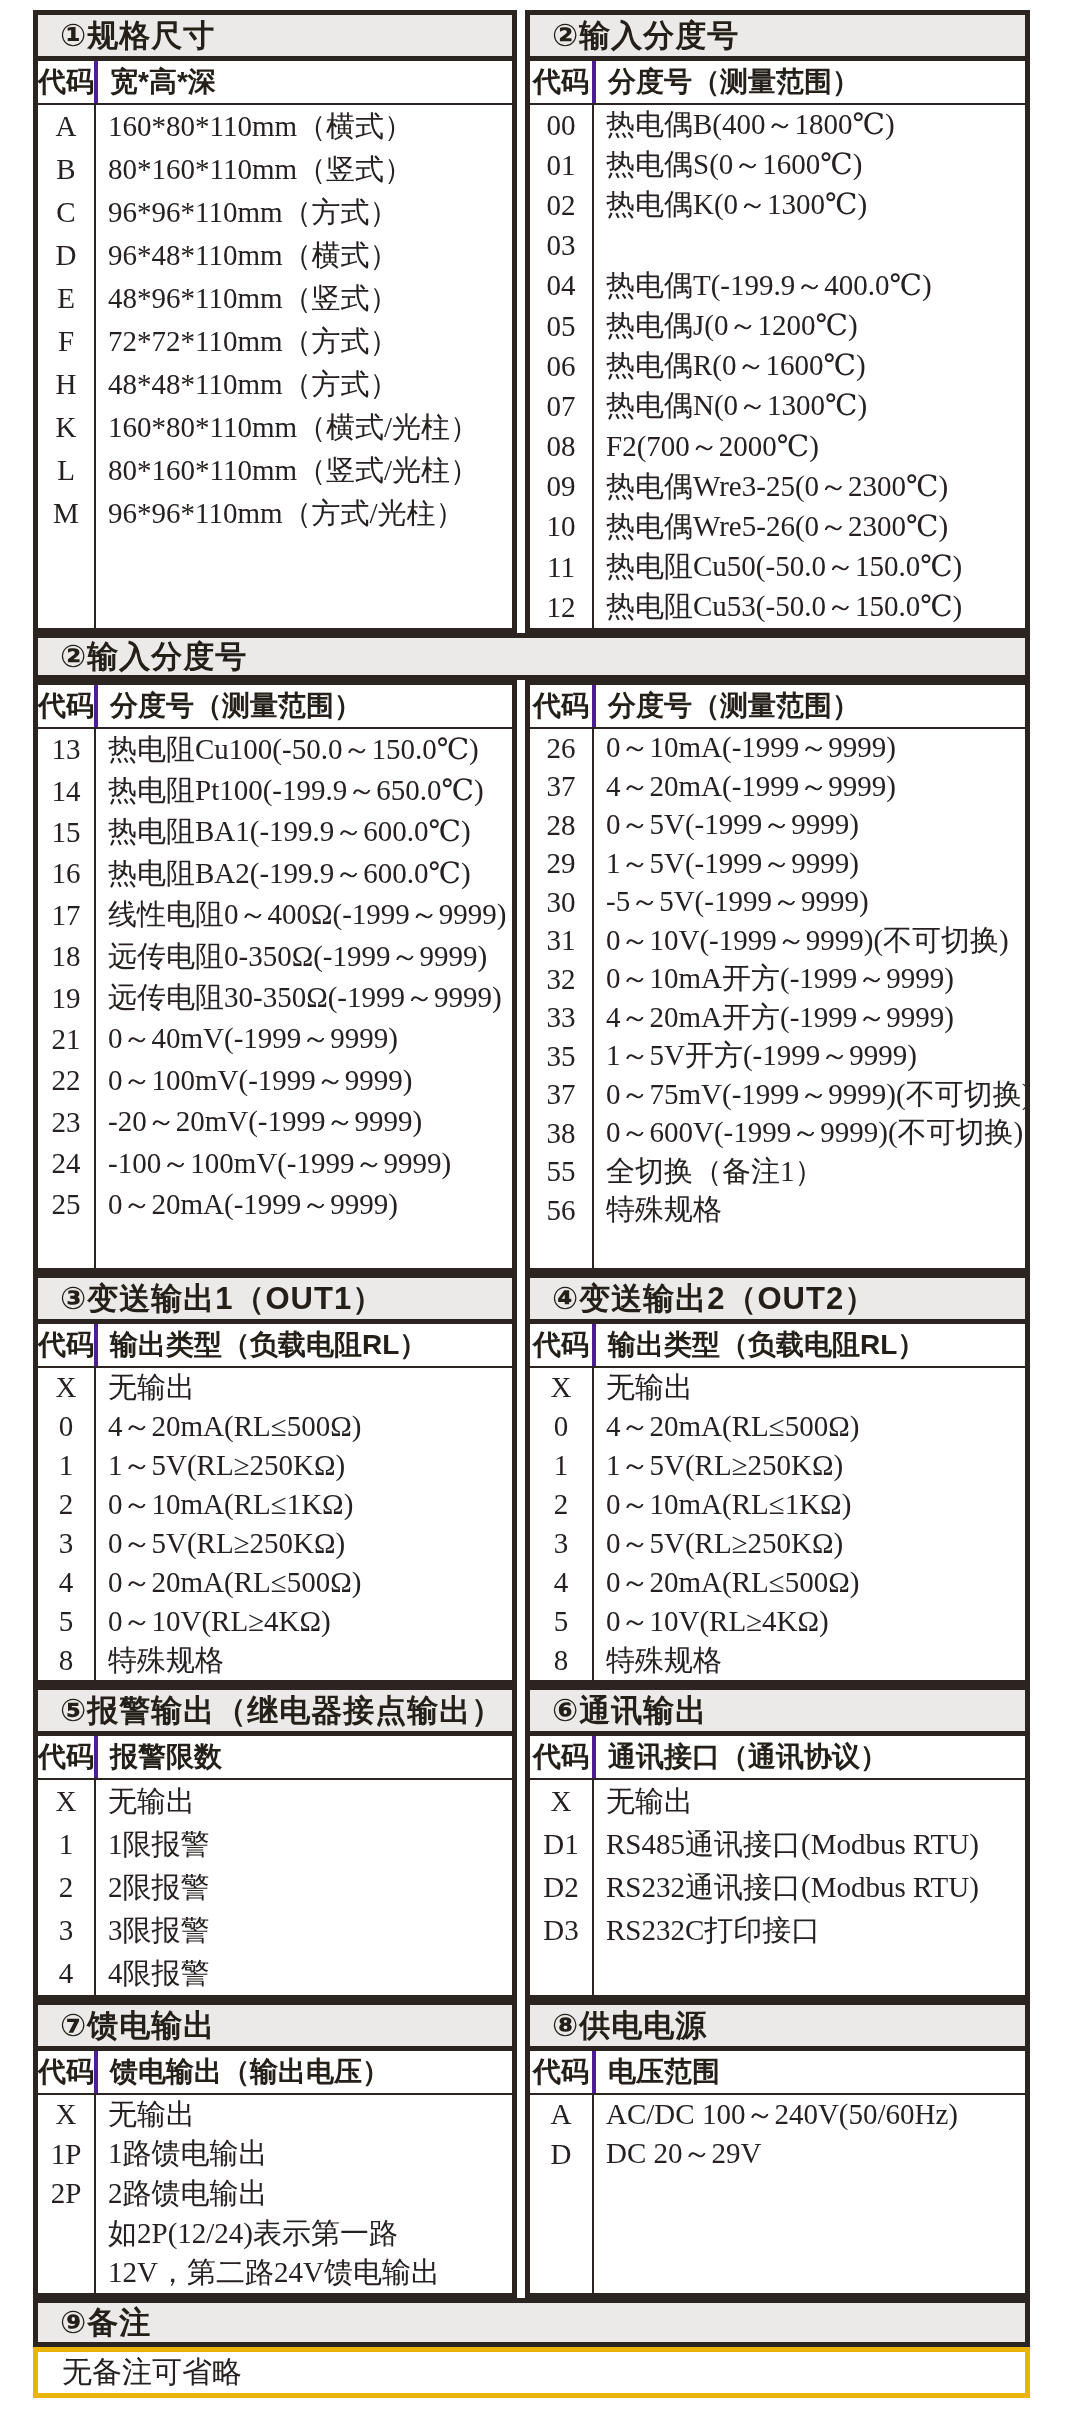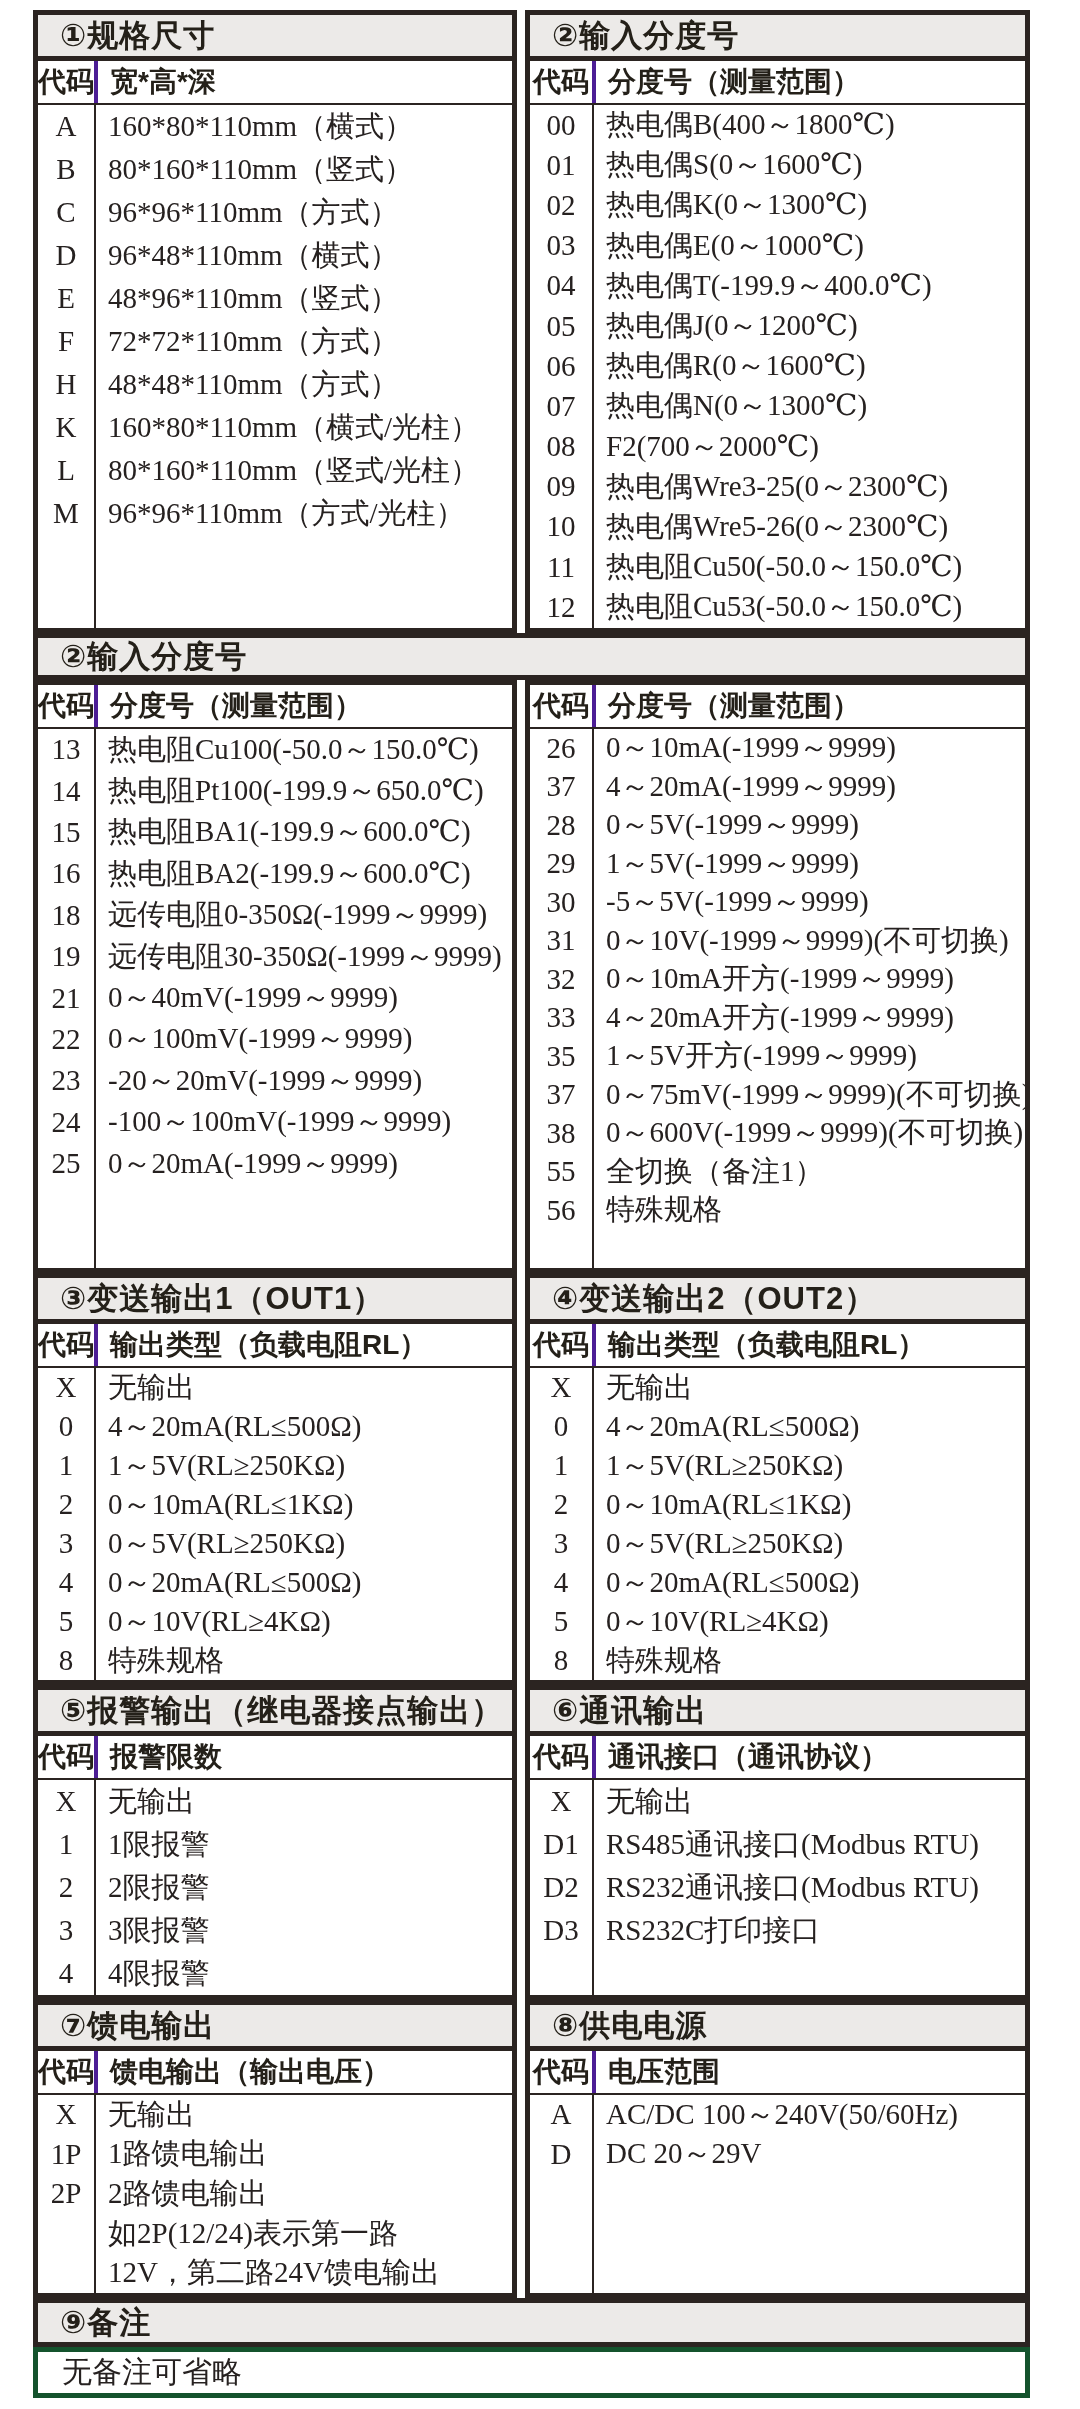--- a/index.html
+++ b/index.html
@@ -24,21 +24,21 @@
     font-size:31px;display:flex;align-items:center;padding-left:22px;
     height:46px;box-sizing:border-box;flex:none;letter-spacing:1px;color:#242019;
   }
   .fullband{
     box-sizing:border-box;border:5px solid #2b2421;background:#eceae8;
     font-family:"Liberation Sans","DejaVu Sans",sans-serif;font-weight:bold;
     font-size:31px;display:flex;align-items:center;padding-left:22px;letter-spacing:1px;color:#242019;
   }
   .fullband.h47{height:47px;} .fullband.h49{height:49px;}
   .noterow{
-    box-sizing:border-box;border:5px solid #14532d;height:51px;background:#ffffff;
+    box-sizing:border-box;border:5px solid #eab308;height:51px;background:#ffffff;
     display:flex;align-items:center;padding-left:24px;font-size:30px;color:#262120;
   }
   .subhead{
     display:flex;border-bottom:2px solid #2b2421;height:44px;box-sizing:border-box;flex:none;
     font-family:"Liberation Sans","DejaVu Sans",sans-serif;font-weight:bold;font-size:28px;color:#242019;
   }
   .subhead .code{display:flex;align-items:center;justify-content:center;flex:none;border-right:4px solid #4c1d95;box-sizing:content-box;}
   .subhead .lbl{flex:1;display:flex;align-items:center;padding-left:12px;}
   .left .code{width:56px;}
   .right .code{width:62px;}
@@ -140,21 +140,20 @@
               <div class="val">热电偶S(0～1600℃)</div>
             </div>
 
             <div class="row">
               <div class="code">02</div>
               <div class="val">热电偶K(0～1300℃)</div>
             </div>
 
             <div class="row">
               <div class="code">03</div>
-              <div class="val">热电偶E(0～1000℃)</div>
             </div>
 
             <div class="row">
               <div class="code">04</div>
               <div class="val">热电偶T(-199.9～400.0℃)</div>
             </div>
 
             <div class="row">
               <div class="code">05</div>
               <div class="val">热电偶J(0～1200℃)</div>
@@ -221,20 +220,24 @@
             <div class="row">
               <div class="code">15</div>
               <div class="val">热电阻BA1(-199.9～600.0℃)</div>
             </div>
 
             <div class="row">
               <div class="code">16</div>
               <div class="val">热电阻BA2(-199.9～600.0℃)</div>
             </div>
 
+            <div class="row">
+              <div class="code">17</div>
+              <div class="val">线性电阻0～400Ω(-1999～9999)</div>
+            </div>
 
             <div class="row">
               <div class="code">18</div>
               <div class="val">远传电阻0-350Ω(-1999～9999)</div>
             </div>
 
             <div class="row">
               <div class="code">19</div>
               <div class="val">远传电阻30-350Ω(-1999～9999)</div>
             </div>

